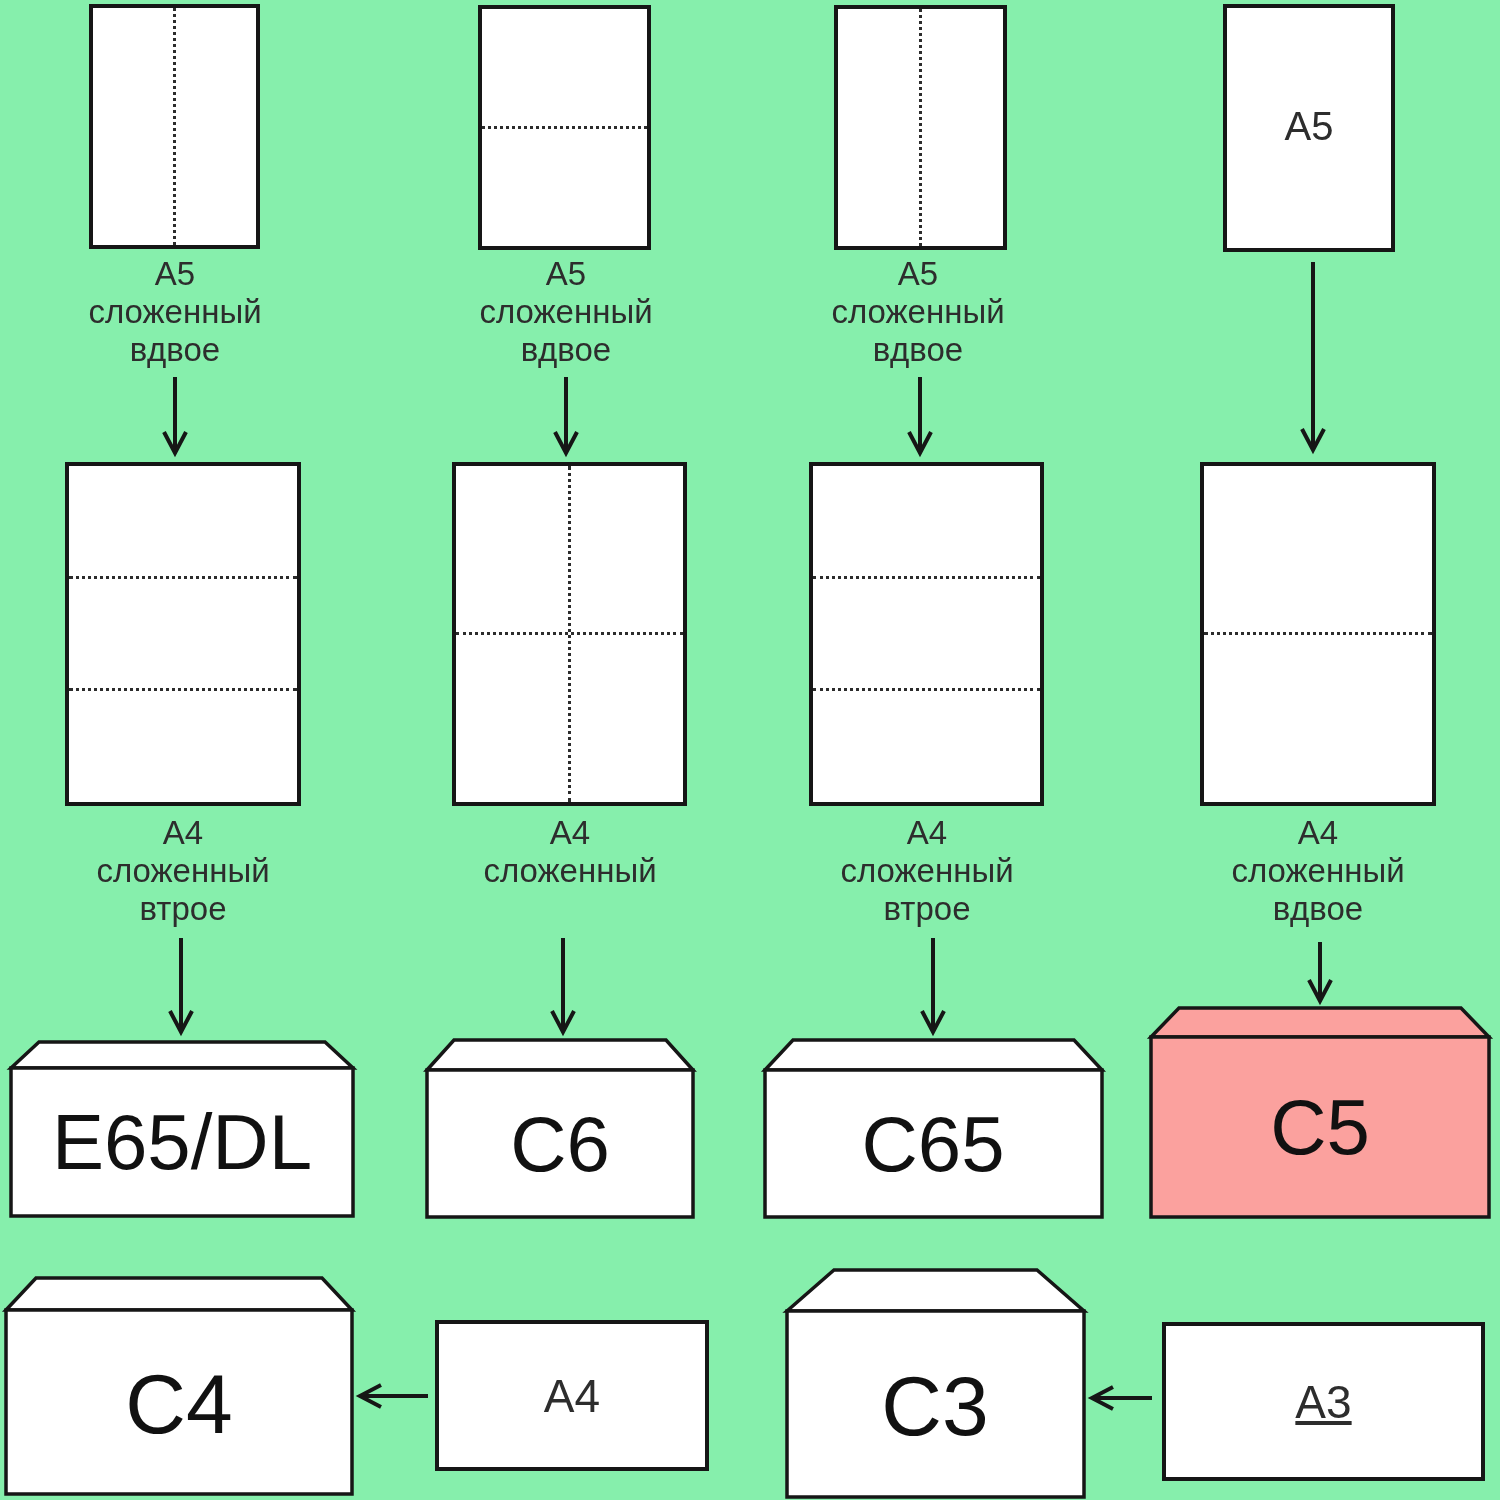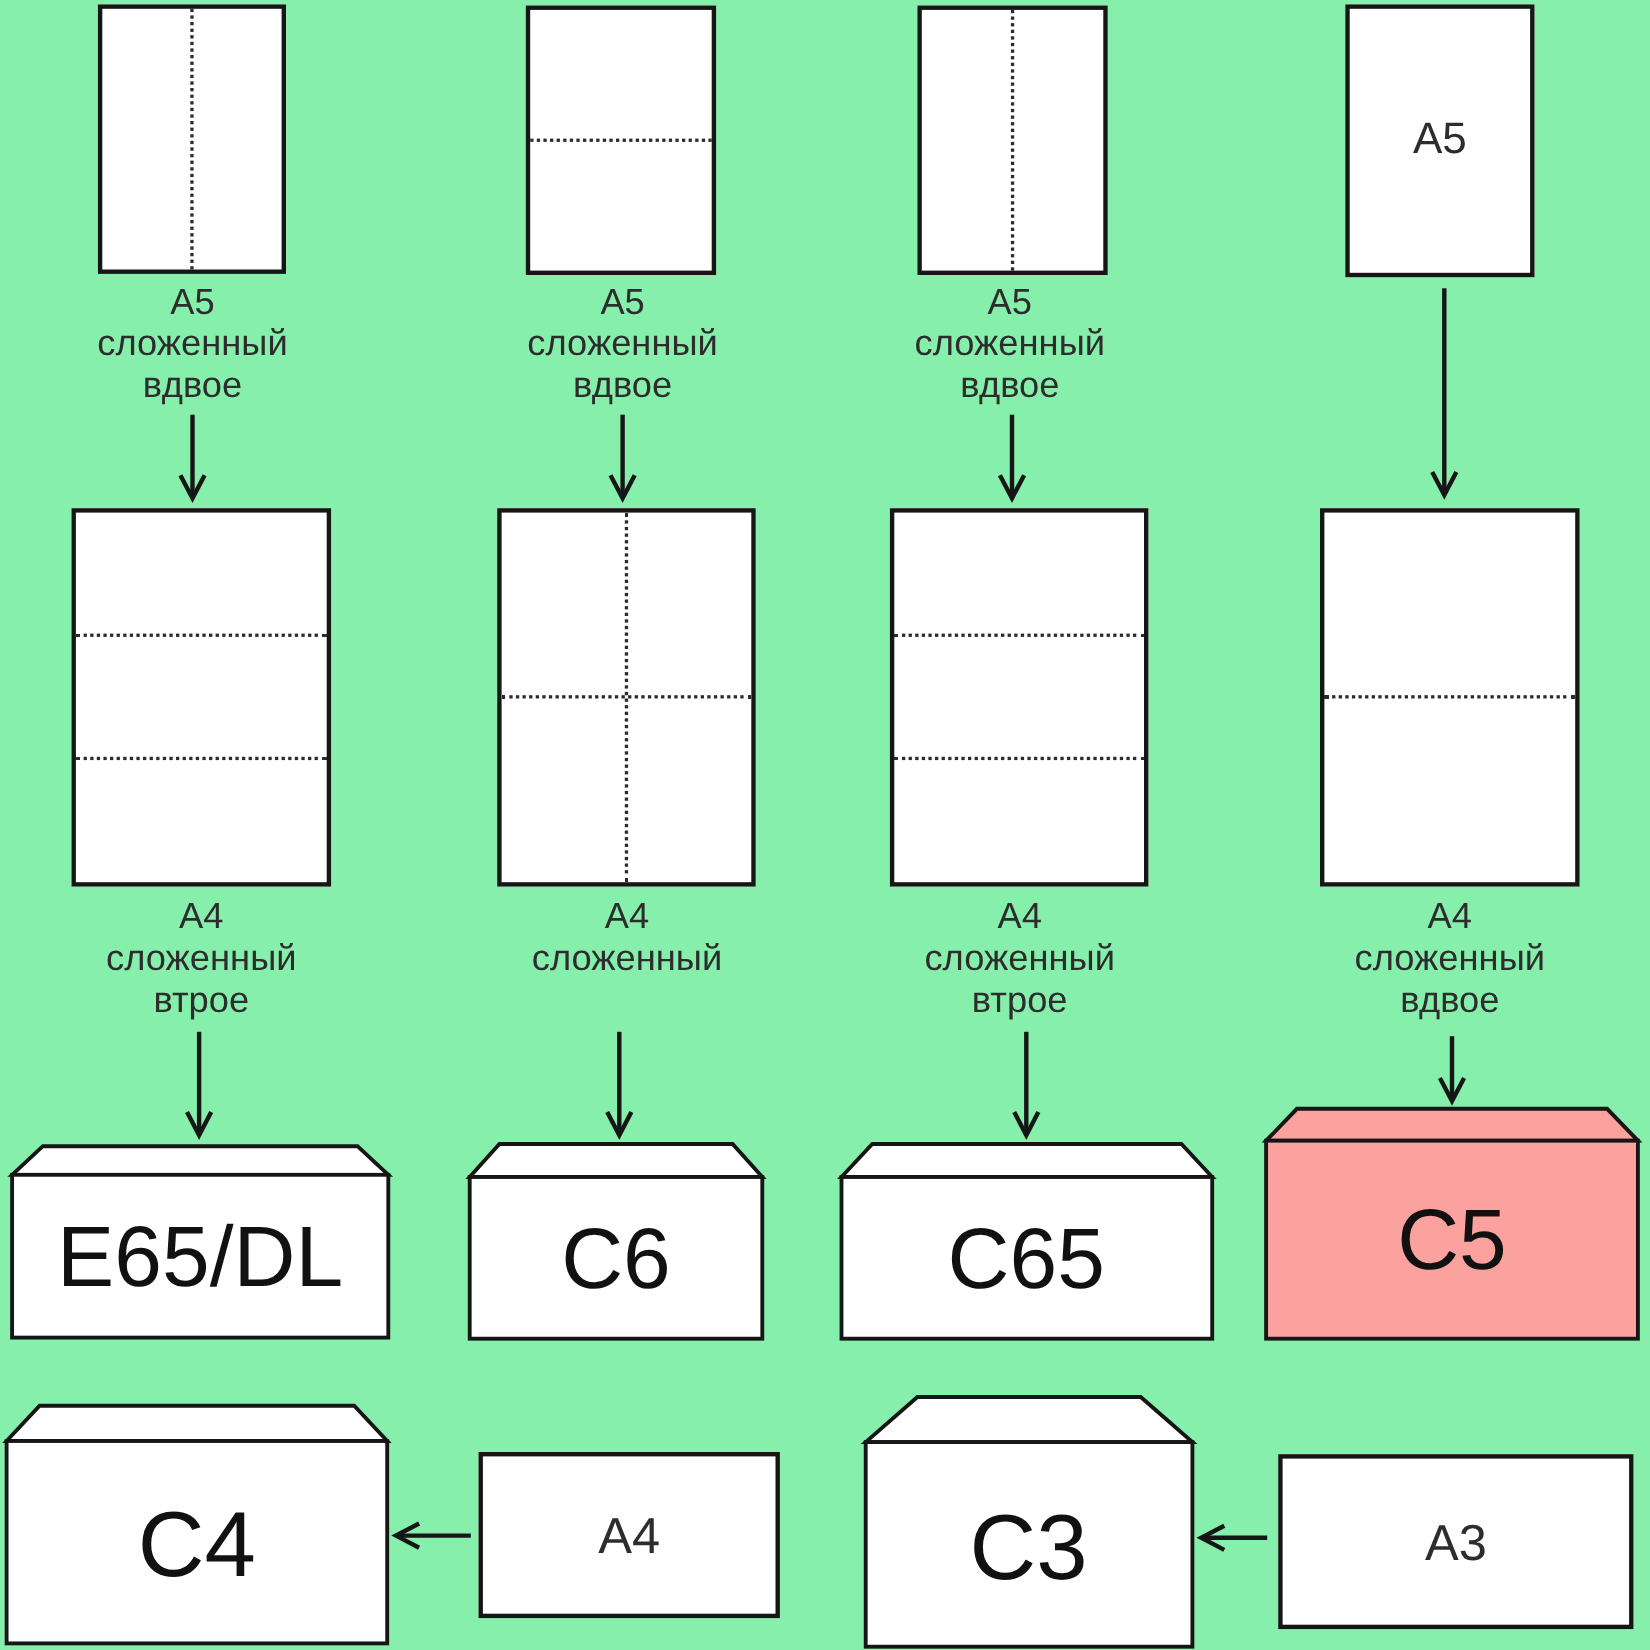--- a/index.html
+++ b/index.html
@@ -139,21 +139,21 @@
   <div class="srcrect" style="left:435px;top:1320px;width:274px;height:151px;">
     <span>A4</span>
   </div>
 
   <svg class="env" style="left:785px;top:1268px;" width="301" height="231">
     <polygon class="envstroke envwhite" points="2,43 49,2 252,2 299,43"></polygon>
     <rect class="envstroke envwhite" x="2" y="43" width="297" height="186"></rect>
     <text class="envtext big" x="150" y="138" text-anchor="middle" dominant-baseline="central">C3</text>
   </svg>
 
-  <div class="srcrect" style="left:1162px;top:1322px;width:323px;height:159px;">
+  <div class="srcrect" style="left:1162px;top:1322px;width:323px;height:159px;text-decoration:underline;">
     <span>A3</span>
   </div>
 
   <svg class="overlay" width="1500" height="1500">
     <g>
       <line class="arrow" x1="175" y1="377" x2="175" y2="451"></line>
       <polyline class="arrow" points="164,432 175,453 186,432"></polyline>
     </g>
     <g>
       <line class="arrow" x1="566" y1="377" x2="566" y2="451"></line>

